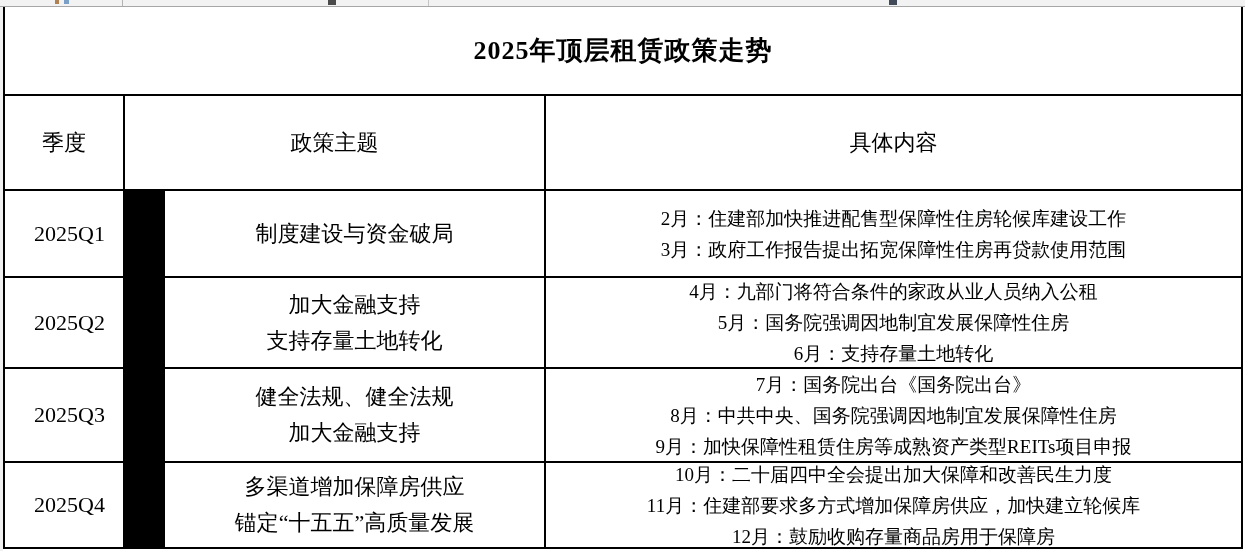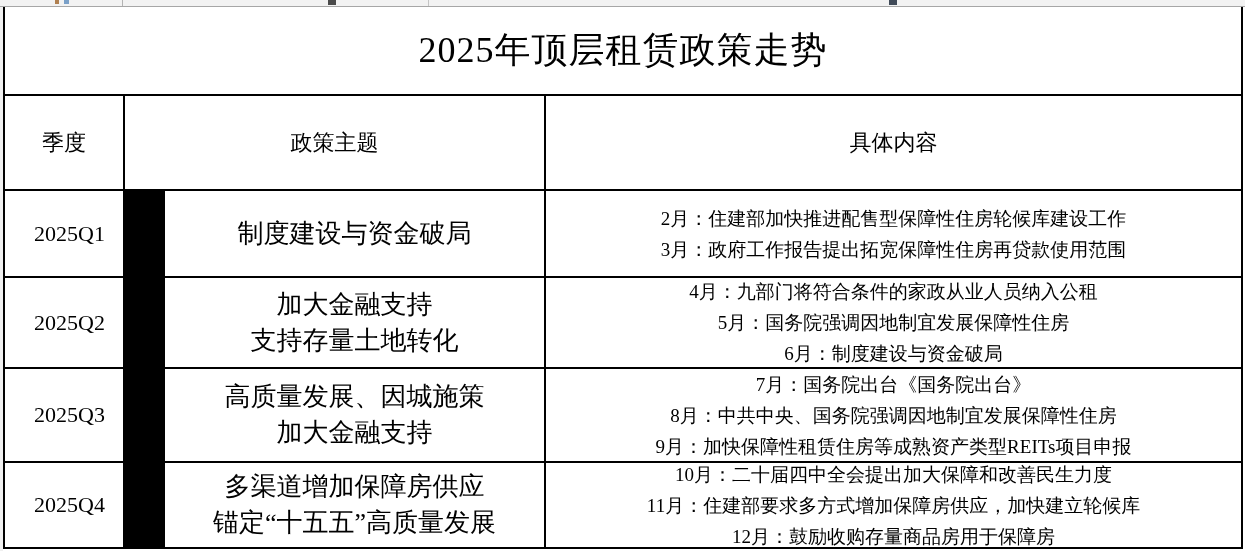--- a/index.html
+++ b/index.html
@@ -60,37 +60,37 @@
     background: #fff;
     display: flex;
     align-items: center;
     justify-content: center;
     text-align: center;
     overflow: hidden;
   }
 
   .title-cell {
     grid-column: 1 / -1;
-    font-size: 36px;
-    font-weight: normal;
+    font-size: 26px;
+    font-weight: bold;
     letter-spacing: 1px;
   }
 
   .header-cell {
     font-size: 22px;
     font-weight: normal;
   }
 
   .quarter-cell {
     font-size: 22px;
     padding-left: 11px;
   }
 
   .theme-cell {
-    font-size: 26px;
+    font-size: 22px;
     line-height: 36px;
     flex-direction: column;
     margin-left: 40px;
   }
 
   .details-cell {
     font-size: 19px;
     line-height: 31px;
     flex-direction: column;
   }
@@ -127,26 +127,26 @@
   </div>
 
   <div class="cell quarter-cell">2025Q2</div>
   <div class="cell theme-cell">
     <span>加大金融支持</span>
     <span>支持存量土地转化</span>
   </div>
   <div class="cell details-cell">
     <span>4月：九部门将符合条件的家政从业人员纳入公租</span>
     <span>5月：国务院强调因地制宜发展保障性住房</span>
-    <span>6月：制度建设与资金破局</span>
+    <span>6月：支持存量土地转化</span>
   </div>
 
   <div class="cell quarter-cell">2025Q3</div>
   <div class="cell theme-cell">
-    <span>高质量发展、因城施策</span>
+    <span>健全法规、健全法规</span>
     <span>加大金融支持</span>
   </div>
   <div class="cell details-cell">
     <span>7月：国务院出台《国务院出台》</span>
     <span>8月：中共中央、国务院强调因地制宜发展保障性住房</span>
     <span>9月：加快保障性租赁住房等成熟资产类型REITs项目申报</span>
   </div>
 
   <div class="cell quarter-cell">2025Q4</div>
   <div class="cell theme-cell">

